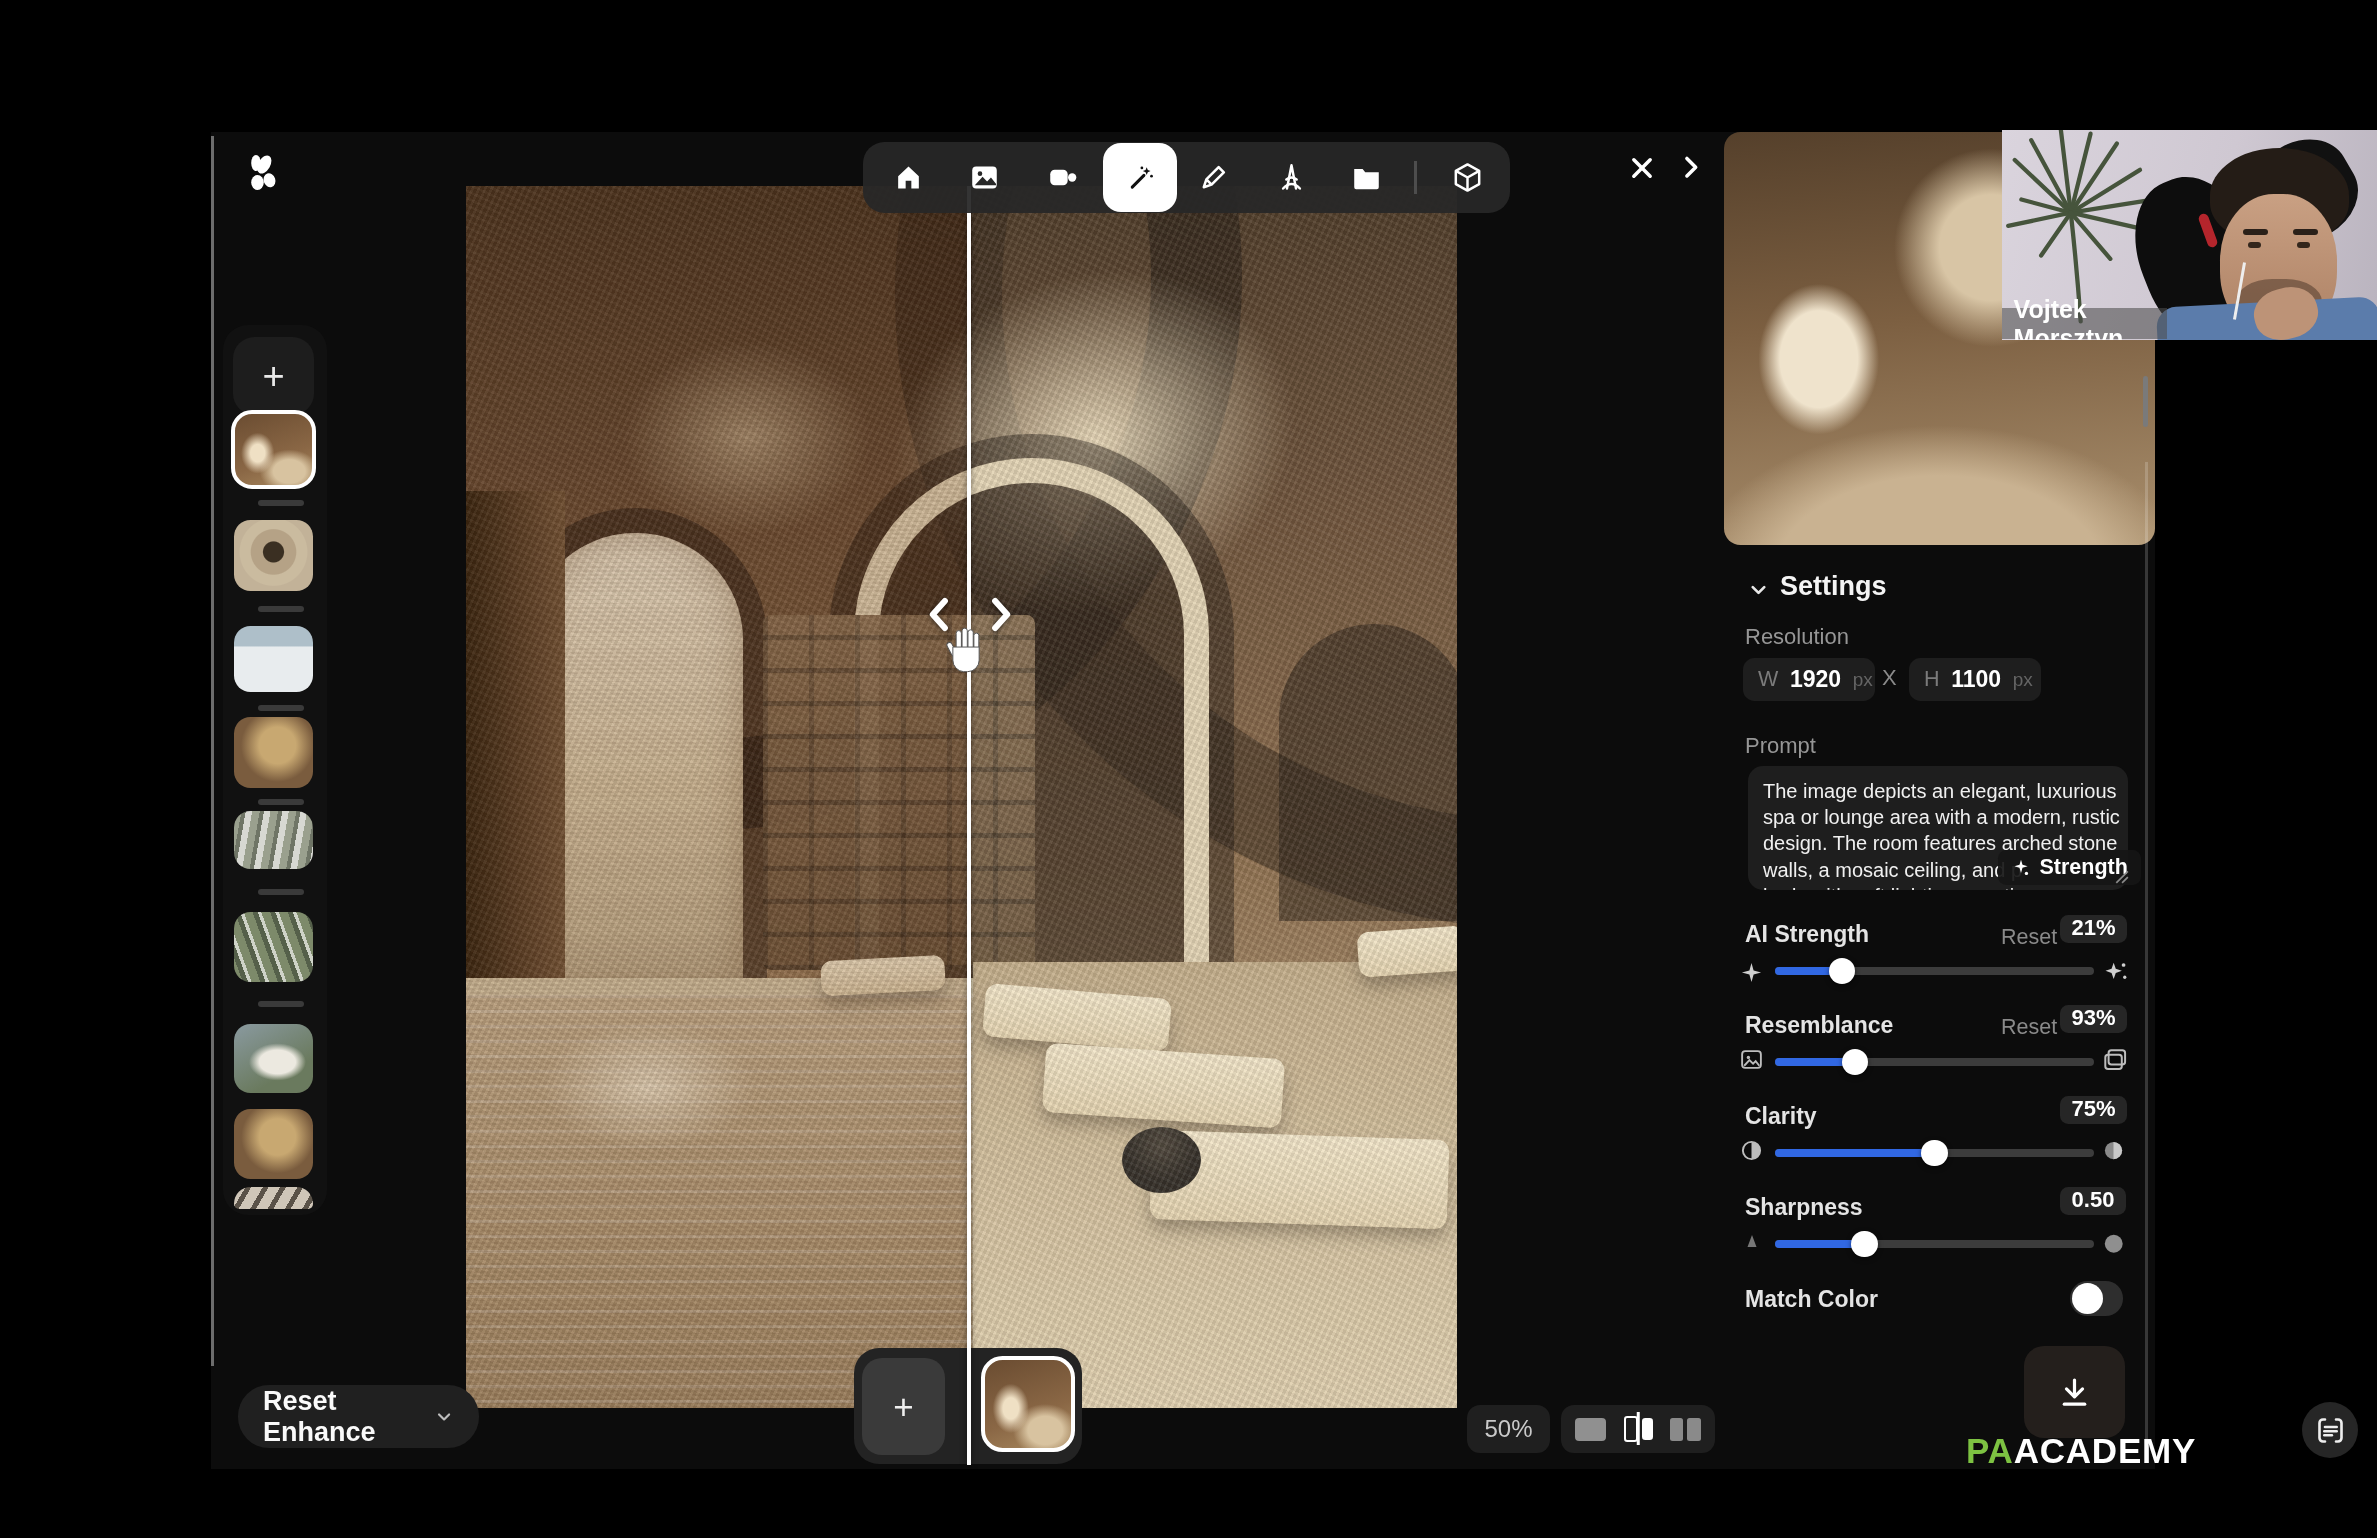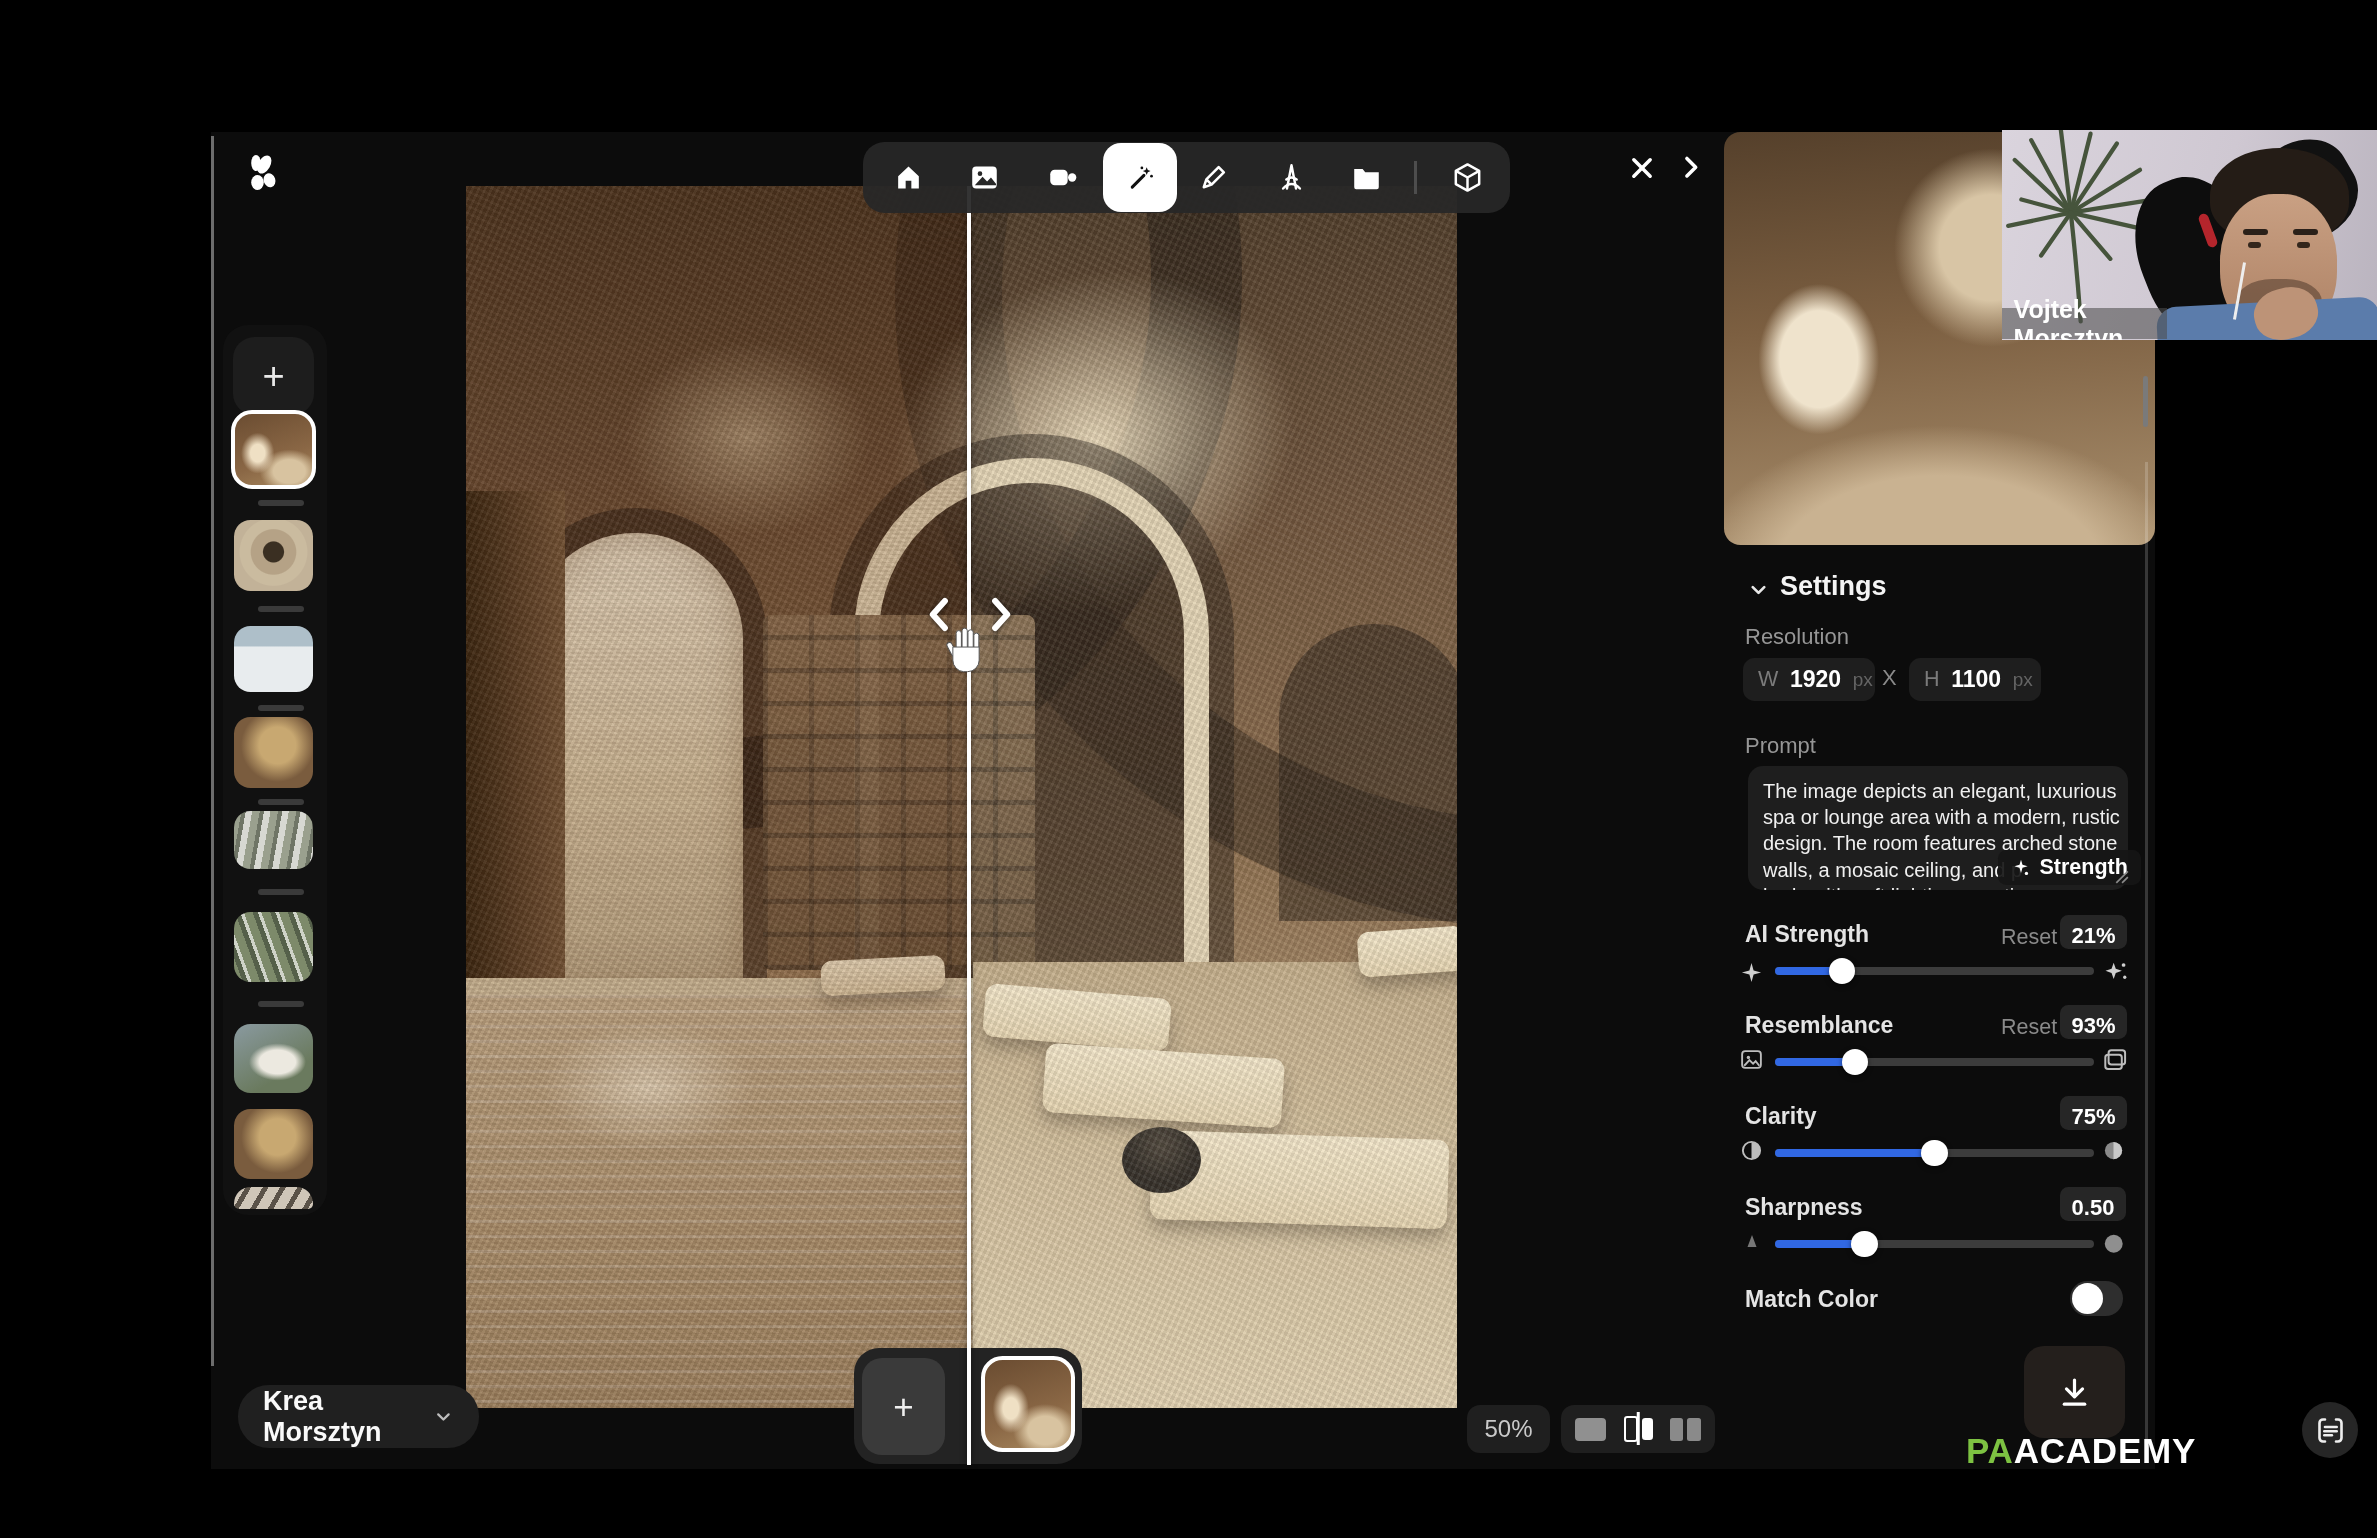--- a/index.html
+++ b/index.html
@@ -114,22 +114,22 @@
   .field .k{font-size:21.5px;color:#7b7b7b;}
   .field .v{font-size:23px;font-weight:700;color:#fff;}
   .field .u{font-size:19px;color:#646464;}
   #prompt-box{left:1748px;top:766px;width:380px;height:124px;background:#1e1e1e;border-radius:15px;z-index:5;
     padding:11.6px 15px;box-sizing:border-box;overflow:hidden;}
   #prompt-box .pline{font-size:20px;line-height:26.4px;color:#f0f0f0;white-space:nowrap;}
   #describe-btn{left:1998px;top:850px;height:35px;background:rgba(22,22,22,.92);border-radius:8.3px;z-index:6;
     display:flex;align-items:center;gap:8.3px;padding:0 13.2px;font-size:21.5px;font-weight:700;color:#fff;}
   #resize-handle{left:2113px;top:868px;z-index:6;color:#8a8a8a;}
   .reset{position:absolute;font-size:21.5px;color:#8a8a8a;z-index:5;}
-  .badge{position:absolute;height:34px;background:#262626;border-radius:8.3px;z-index:5;display:flex;
-    align-items:flex-end;justify-content:center;padding:0 11.6px;font-size:22px;font-weight:700;color:#fff;}
+  .badge{position:absolute;height:28px;background:#262626;border-radius:8.3px;z-index:5;display:flex;
+    align-items:flex-start;justify-content:center;padding:0 11.6px;font-size:22px;font-weight:700;color:#fff;}
   .track{position:absolute;width:319px;height:8.3px;background:#3c3c3c;border-radius:4.1px;z-index:5;}
   .track .fill{position:absolute;left:0;top:0;height:8.3px;background:#3168e3;border-radius:4.1px;}
   .track .thumb{position:absolute;top:-9px;width:26.4px;height:26.4px;background:#fff;border-radius:50%;
     margin-left:-13.2px;box-shadow:0 1.7px 5px rgba(0,0,0,.5);}
   .sl-icon{position:absolute;z-index:5;color:#c3c3c3;display:flex;align-items:center;justify-content:center;}
   #toggle{left:2070px;top:1281px;width:53px;height:35px;background:#2e2e2e;border-radius:17.3px;z-index:5;}
   #toggle .knob{position:absolute;left:1.7px;top:1.7px;width:31px;height:31px;background:#fff;border-radius:50%;}
   #enhance-btn{left:1743px;top:1344px;width:272px;height:99px;background:#3169e1;border-radius:23px;z-index:5;
     display:flex;align-items:center;justify-content:center;gap:13.2px;font-size:28px;font-weight:700;color:#fff;}
   #download-btn{left:2024px;top:1346px;width:101px;height:92px;background:#241f1c;border-radius:20px;z-index:5;
@@ -306,21 +306,21 @@
     <svg width="26.4" height="26.4" viewBox="0 0 24 24" fill="none" stroke="#fff" stroke-width="3.2" stroke-linecap="round" stroke-linejoin="round">
         <polyline points="9,4 17,12 9,20"></polyline>
       </svg>
   </div>
 
   <div class="abs" id="layers-bar"></div>
   <div class="abs" id="layer-add">+</div>
   <div class="abs th-spa" id="layer-thumb"></div>
 
   <div class="abs" id="model-pill">
-    <span class="lbl">Krea Morsztyn</span>
+    <span class="lbl">Reset Enhance</span>
     <svg width="25" height="25" viewBox="0 0 24 24" fill="none" stroke="#bdbdbd" stroke-width="2.6" stroke-linecap="round" stroke-linejoin="round">
         <polyline points="6,9.5 12,15.5 18,9.5"></polyline>
       </svg>
   </div>
 
   <div class="abs" id="zoom-pill">50%</div>
 
   <div class="abs" id="view-group">
     <div class="vm-single"></div>
     <div class="vm-split">

